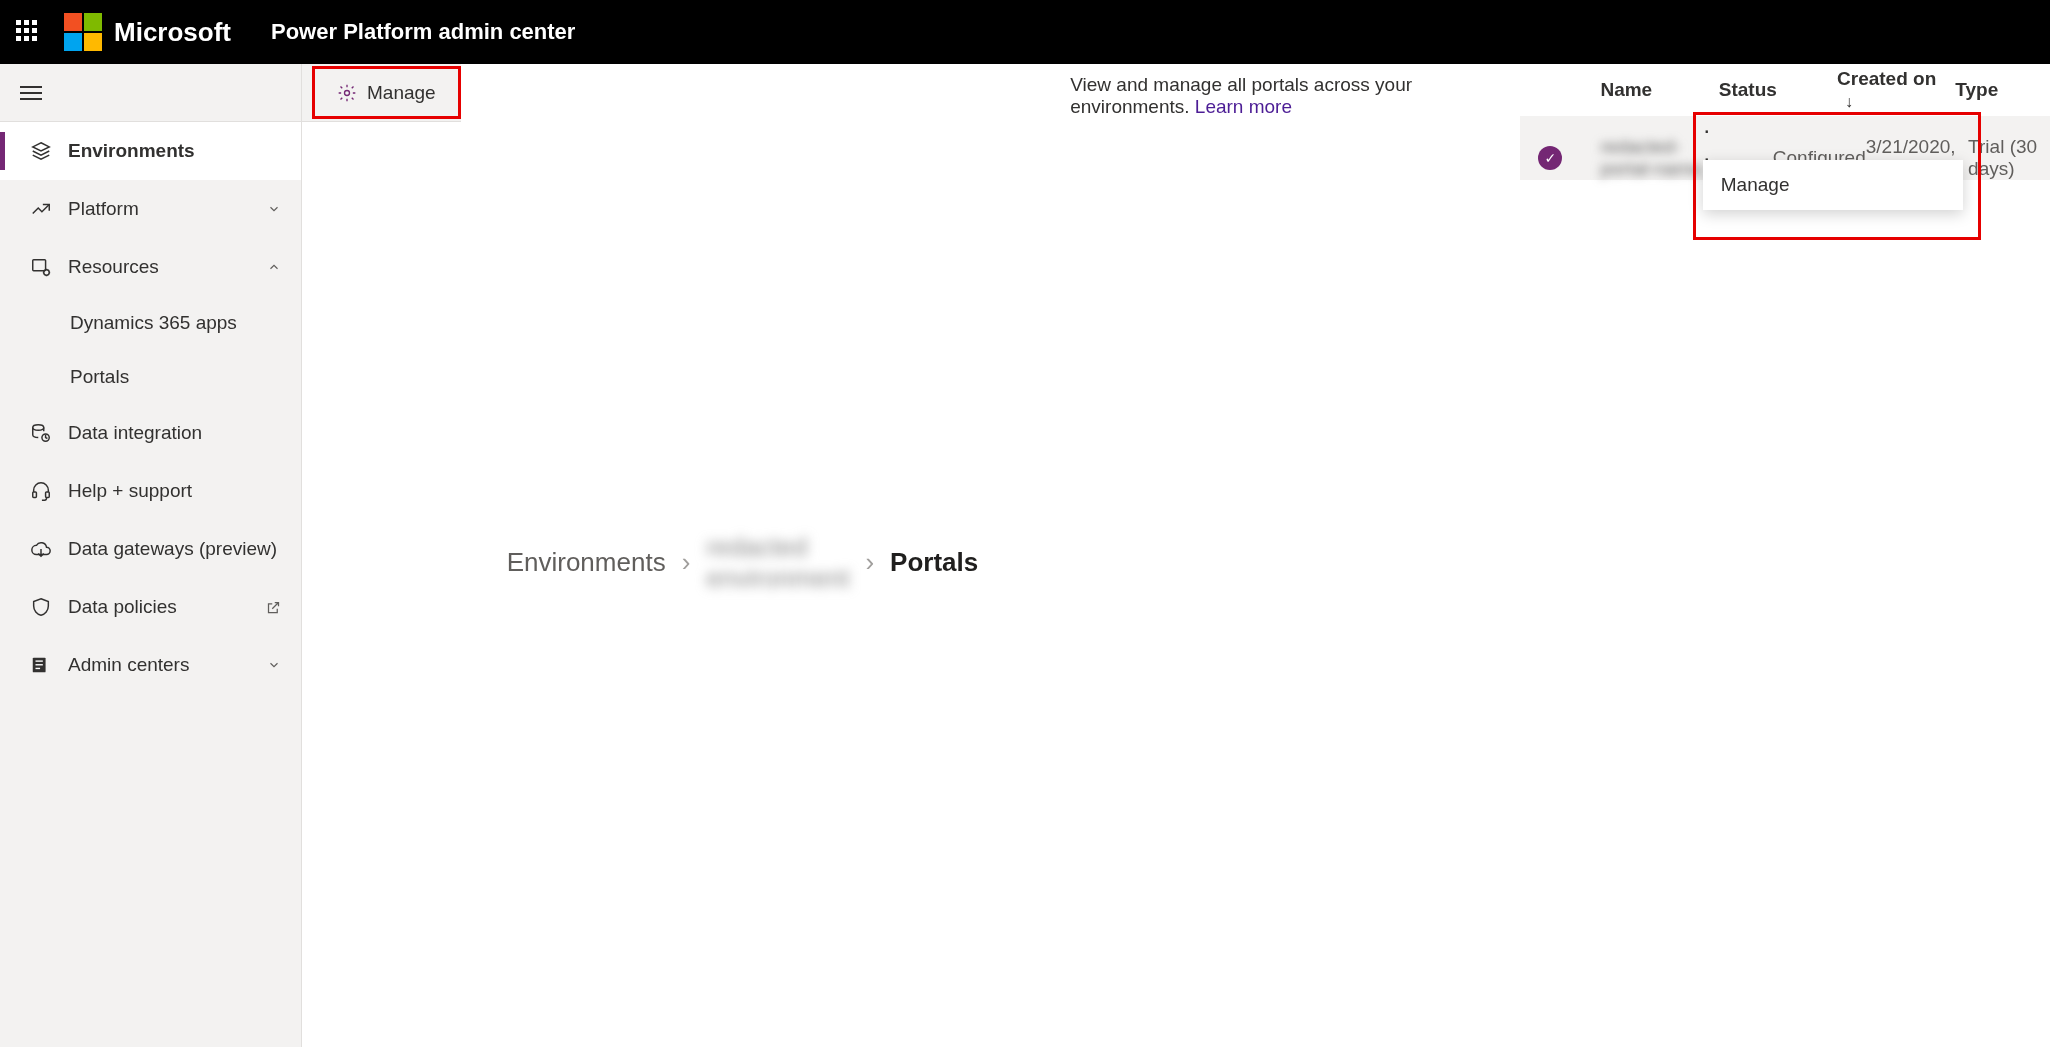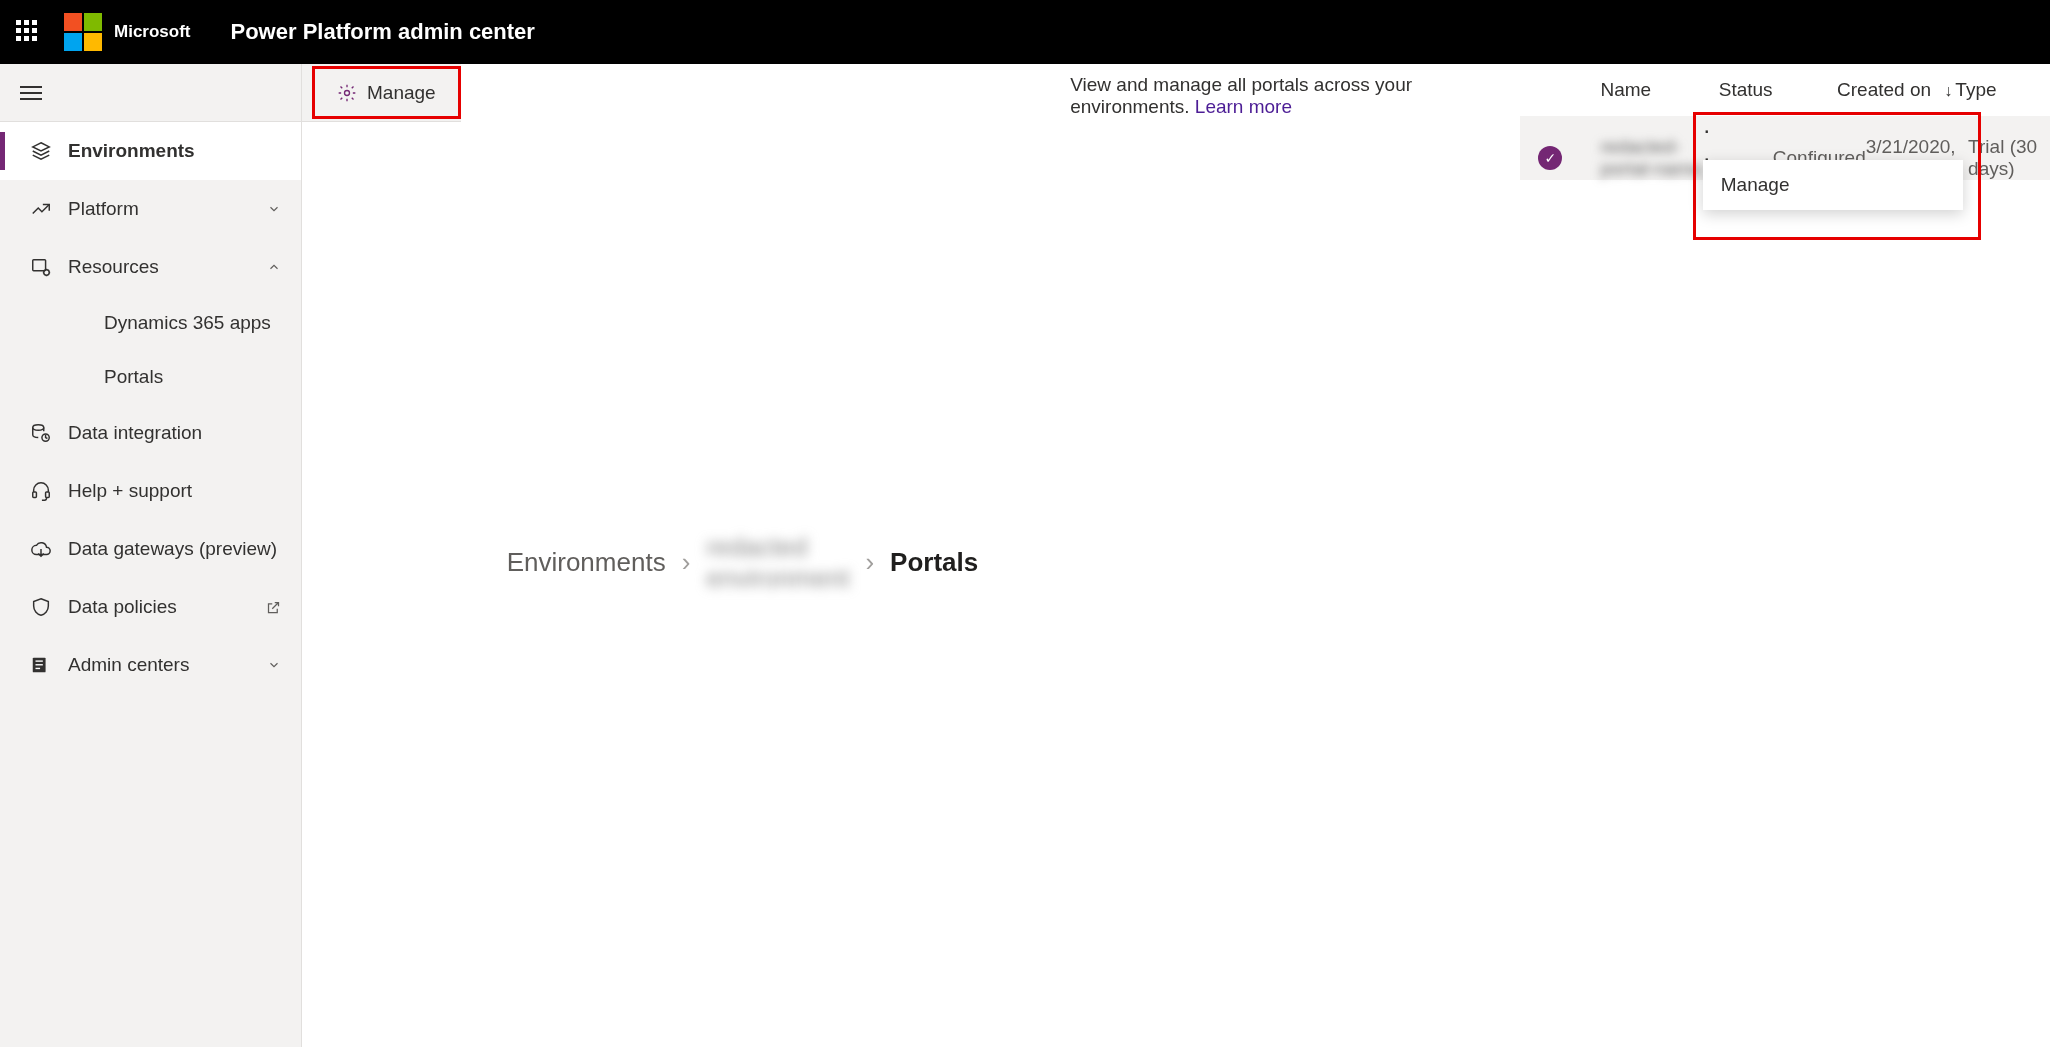--- a/index.html
+++ b/index.html
@@ -28,21 +28,21 @@
       display: grid;
       grid-template-columns: 18px 18px;
       grid-template-rows: 18px 18px;
       gap: 2px;
       margin-right: 12px;
     }
     .ms-logo .sq1 { background: #f25022; }
     .ms-logo .sq2 { background: #7fba00; }
     .ms-logo .sq3 { background: #00a4ef; }
     .ms-logo .sq4 { background: #ffb900; }
-    .ms-text { font-size: 17px; font-weight: 600; margin-right: 40px; }
+    .ms-text { font-size: 26px; font-weight: 600; margin-right: 40px; }
     .app-title { font-size: 22px; font-weight: 600; }
 
     
     .layout { display: flex; height: calc(100vh - 64px); }
 
     
     .sidebar {
       width: 302px;
       background: #f3f2f1;
       border-right: 1px solid #e1dfdd;
@@ -92,21 +92,21 @@
     }
     .nav-item .chev {
       margin-left: auto;
       font-size: 16px;
       color: #605e5c;
     }
     .nav-subitem {
       display: flex;
       align-items: center;
       height: 54px;
-      padding-left: 104px;
+      padding-left: 70px;
       font-size: 19px;
       cursor: pointer;
     }
     .external-icon { margin-left: auto; font-size: 15px; color: #605e5c; }
 
     
     .main { flex: 1; background: #fff; display: flex; flex-direction: row; }
 
     
     .command-bar {
@@ -154,21 +154,21 @@
     
     .table-wrap { padding: 0 0 0 46px; }
     .table-header, .table-row {
       display: grid;
       grid-template-columns: 80px 1fr 1fr 1fr 0.8fr;
       align-items: center;
       font-size: 19px;
     }
     .table-header {
       height: 52px;
-      font-weight: 400;
+      font-weight: 700;
       color: #323130;
     }
     .table-header .sort-arrow { margin-left: 8px; font-size: 16px; }
     .table-row {
       height: 64px;
       background: #f3f2f1;
       color: #605e5c;
       position: relative;
     }
     .row-check {

